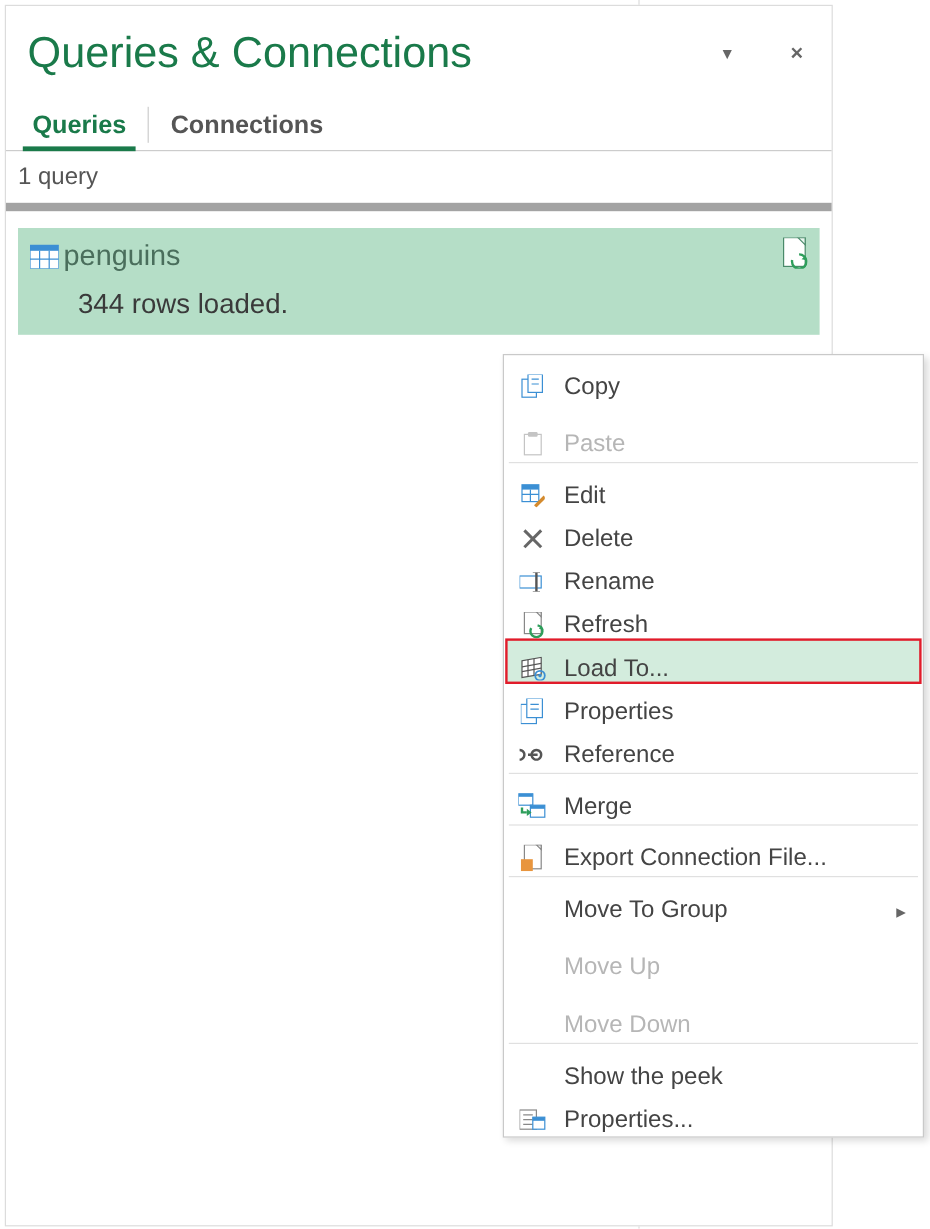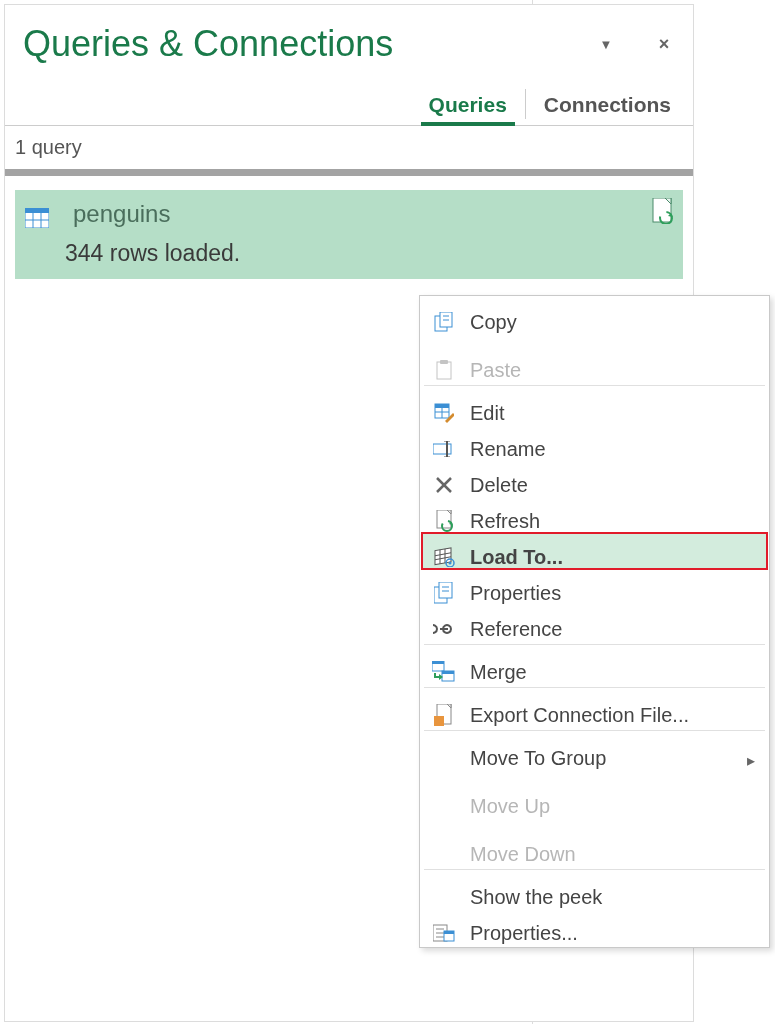--- a/index.html
+++ b/index.html
@@ -67,21 +67,20 @@
     color: #666;
     display:flex; align-items:center; justify-content:center;
     margin-left: 28px;
     cursor: pointer;
   }
   
   .tabs {
     display:flex;
     padding: 0 8px;
     border-bottom: 1px solid #ccc;
-    justify-content: flex-end;
   }
   .tab {
     padding: 10px 14px 8px 14px;
     font-size: 21px;
     color: #555;
     position: relative;
     cursor:pointer;
     font-weight:bold;
   }
   .tab.active {
@@ -104,22 +103,22 @@
     border-bottom: 7px solid #a3a3a3;
   }
   
   .query-row {
     margin: 14px 10px 0 10px;
     background: #b5dec7;
     padding: 10px 10px 12px 10px;
     position: relative;
   }
   .qr-line1 {
-    display:flex; align-items:flex-end;
-    gap:24px;
+    display:flex; align-items:center;
+    gap:4px;
     font-size: 24px; color:#4a6e5c;
   }
   .qr-line2 {
     padding-left: 40px;
     padding-top: 12px;
     font-size: 23px; color:#3a3a3a;
   }
   .qr-status {
     position:absolute; top:8px; right:10px;
     width:22px; height:26px;
@@ -152,21 +151,20 @@
   .mi.disabled { color:#b6b6b6; cursor:default;margin-top:12px; }
   .mi.has-sub::after {
     content:"▸";
     color:#666; font-size:16px;
   }
   .sep { height:1px; background:#e0e0e0; margin:3px 4px; }
   .mi.highlight {
     background:#d3ecdd;
     outline: 2px solid #e11b2a;
     outline-offset: -1px;
-    font-weight: bold;
   }
   
   svg { display:block; }
 </style>
 </head>
 <body>
 
 <div class="wrap">
 
   <div class="rightbar">
@@ -269,38 +267,38 @@
             <line x1="1" y1="9" x2="15" y2="9" stroke="#3b8fd4"></line>
             <line x1="8" y1="5" x2="8" y2="15" stroke="#3b8fd4"></line>
             <polygon points="11,18 19,10 21,12 13,20" fill="#d48b2e"></polygon>
           </svg>
       </span>
       <span class="lab">Edit</span>
     </div>
 
     <div class="mi">
       <span class="ic">
+        <svg width="18" height="18">
+            <line x1="2" y1="2" x2="16" y2="16" stroke="#666" stroke-width="2.5"></line>
+            <line x1="16" y1="2" x2="2" y2="16" stroke="#666" stroke-width="2.5"></line>
+          </svg>
+      </span>
+      <span class="lab">Delete</span>
+    </div>
+
+    <div class="mi">
+      <span class="ic">
         <svg width="22" height="16">
             <rect x="0" y="3" width="18" height="10" fill="#fff" stroke="#3b8fd4"></rect>
             <line x1="14" y1="0" x2="14" y2="16" stroke="#555" stroke-width="2"></line>
             <line x1="11" y1="0" x2="17" y2="0" stroke="#555"></line>
             <line x1="11" y1="16" x2="17" y2="16" stroke="#555"></line>
           </svg>
       </span>
       <span class="lab">Rename</span>
-    </div>
-
-    <div class="mi">
-      <span class="ic">
-        <svg width="18" height="18">
-            <line x1="2" y1="2" x2="16" y2="16" stroke="#666" stroke-width="2.5"></line>
-            <line x1="16" y1="2" x2="2" y2="16" stroke="#666" stroke-width="2.5"></line>
-          </svg>
-      </span>
-      <span class="lab">Delete</span>
     </div>
 
     <div class="mi">
       <span class="ic">
         <svg width="20" height="22">
             <rect x="3" y="0" width="14" height="18" fill="#fff" stroke="#888"></rect>
             <polygon points="13,0 17,0 17,4" fill="#eee" stroke="#888"></polygon>
             <circle cx="13" cy="16" r="5" fill="none" stroke="#2e9e5b" stroke-width="2" stroke-dasharray="18 6"></circle>
             <polygon points="17,12 19,15 15,14" fill="#2e9e5b"></polygon>
           </svg>

